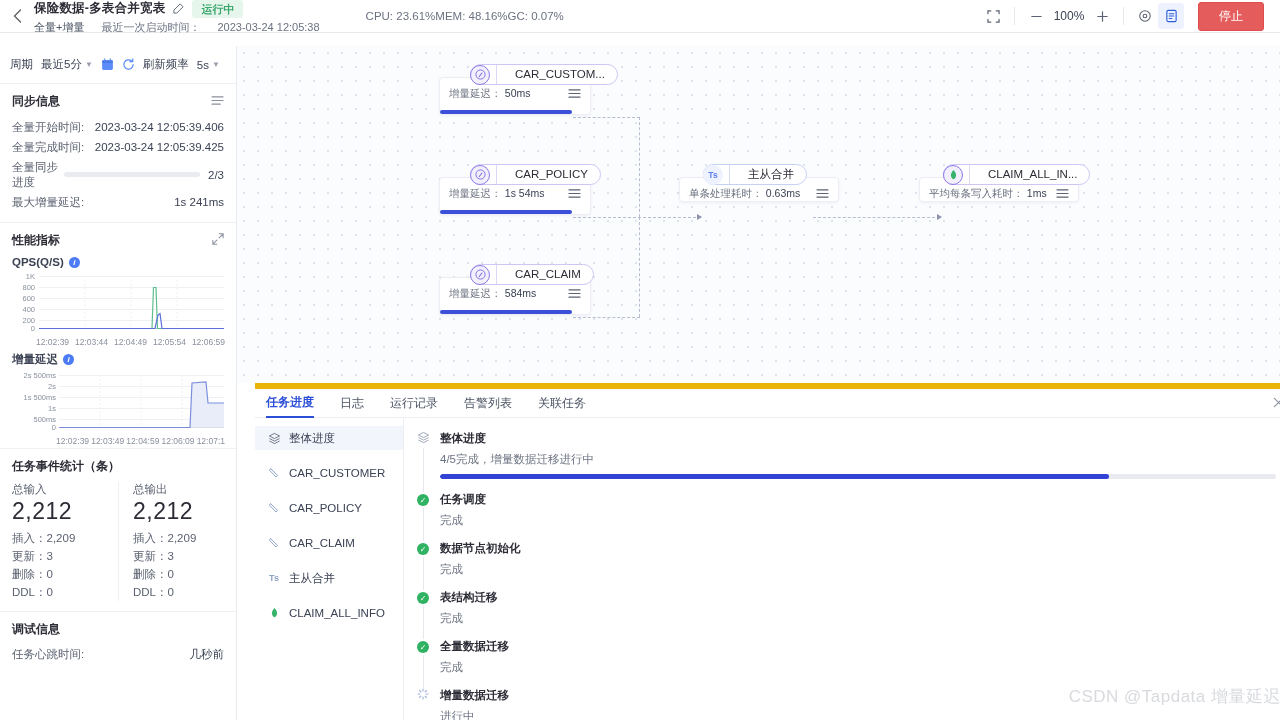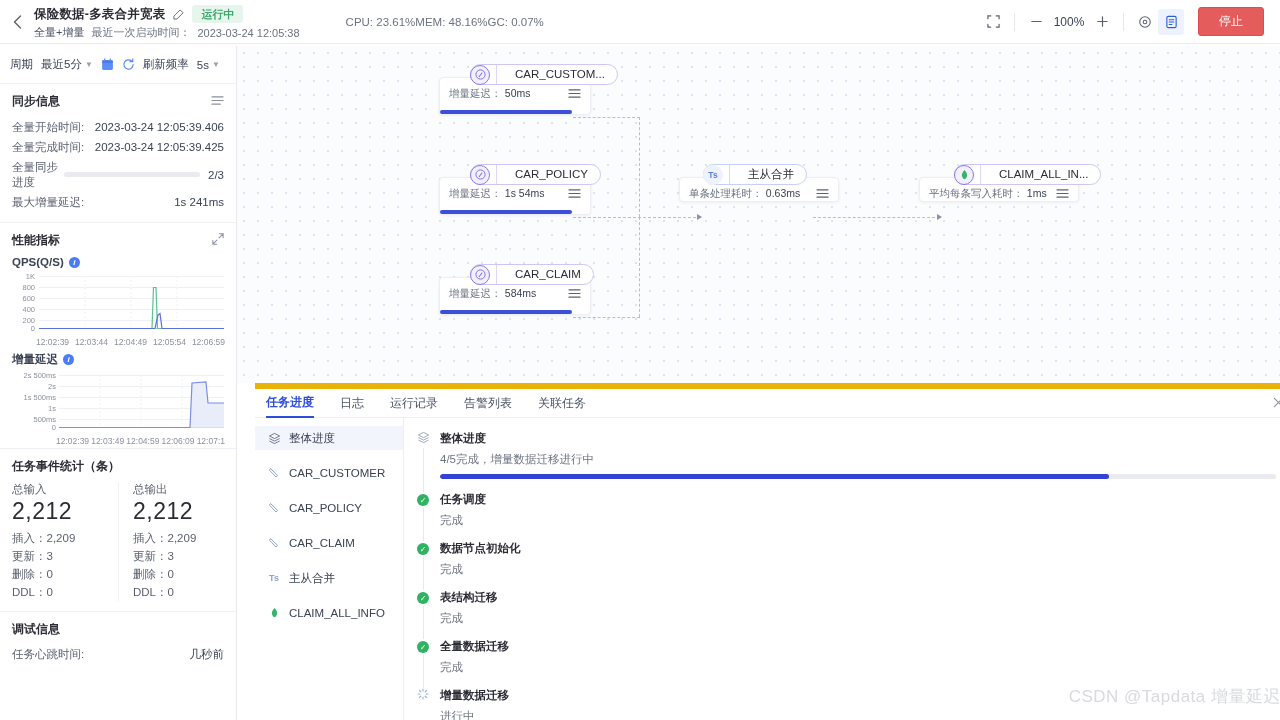--- a/index.html
+++ b/index.html
@@ -7,34 +7,34 @@
   body {
     font-family: "Liberation Sans", "DejaVu Sans", sans-serif;
     font-size: 12px;
     color: #303133;
     background:#fff;
   }
   #app { position:relative; width:1280px; height:720px; }
 
   
   .topbar {
-    position:absolute; left:0; top:0; width:1280px; height:44px;
+    position:absolute; left:0; top:0; width:1280px; height:33px;
     background:#fff; border-bottom:1px solid #e8eaee;
     display:flex; align-items:center;
   }
   .back-btn { width:34px; height:46px; display:flex; align-items:center; justify-content:center; color:#606266; font-size:15px; cursor:pointer;}
   .title-block { display:flex; flex-direction:column; justify-content:center; height:46px; gap:2px; padding-top:2px;}
   .title-row { display:flex; align-items:center; gap:8px; }
   .task-title { font-size:12.5px; font-weight:bold; color:#2c2c36; letter-spacing:.2px;}
   .edit-icon { color:#5c6273; font-size:11px; cursor:pointer; display:inline-flex; }
   .status-badge {
     background:#e7f6ec; color:#3aa76d; font-size:11px;
     padding:2px 9px; border-radius:3px; line-height:14px; font-weight:bold;
   }
-  .subtitle-row { display:flex; align-items:center; gap:7px; font-size:11px; color:#6b7280; }
+  .subtitle-row { display:flex; align-items:center; gap:17px; font-size:11px; color:#6b7280; }
   .subtitle-row .mode { color:#4b5563; }
 
   .metrics { margin-left:46px; display:flex; font-size:11.5px; color:#6b7280; align-items:center;}
   .metrics b { font-weight:normal; color:#6b7280;}
 
   .tb-right { margin-left:auto; display:flex; align-items:center; height:46px; }
   .tb-sep { width:1px; height:18px; background:#e6e8ec; margin:0 8px; }
   .icon-btn {
     width:26px;height:26px;display:flex;align-items:center;justify-content:center;
     color:#5b6170; cursor:pointer; border-radius:3px;
@@ -517,21 +517,21 @@
                 <path d="M1 2h12M1 6h12M1 10h12" stroke="#5b6170" stroke-width="1.3" stroke-linecap="round"></path>
               </svg>
           </span>
         </div>
 
       </div>
     </div>
 
     <div class="node" style="left:682px; top:131px;">
       <div class="node-card" style="width:160px;">
-        <div class="node-head" style="left:34px;text-align:right;">
+        <div class="node-head" style="left:23px;text-align:right;">
           <span class="badge badge-tgt">
             <svg width="11" height="12" viewBox="0 0 12 13">
                 <path d="M6 1c1.6 2 2.8 3.6 2.8 5.7 0 2-1.2 3.6-2.8 4.5-1.6-.9-2.8-2.5-2.8-4.5C3.2 4.6 4.4 3 6 1z" fill="#35b36a"></path>
               </svg>
           </span>
           <span class="node-name">CLAIM_ALL_IN...</span>
         </div>
         <div class="nc-row">
           <span>
             <span class="nc-label">平均每条写入耗时：</span>

